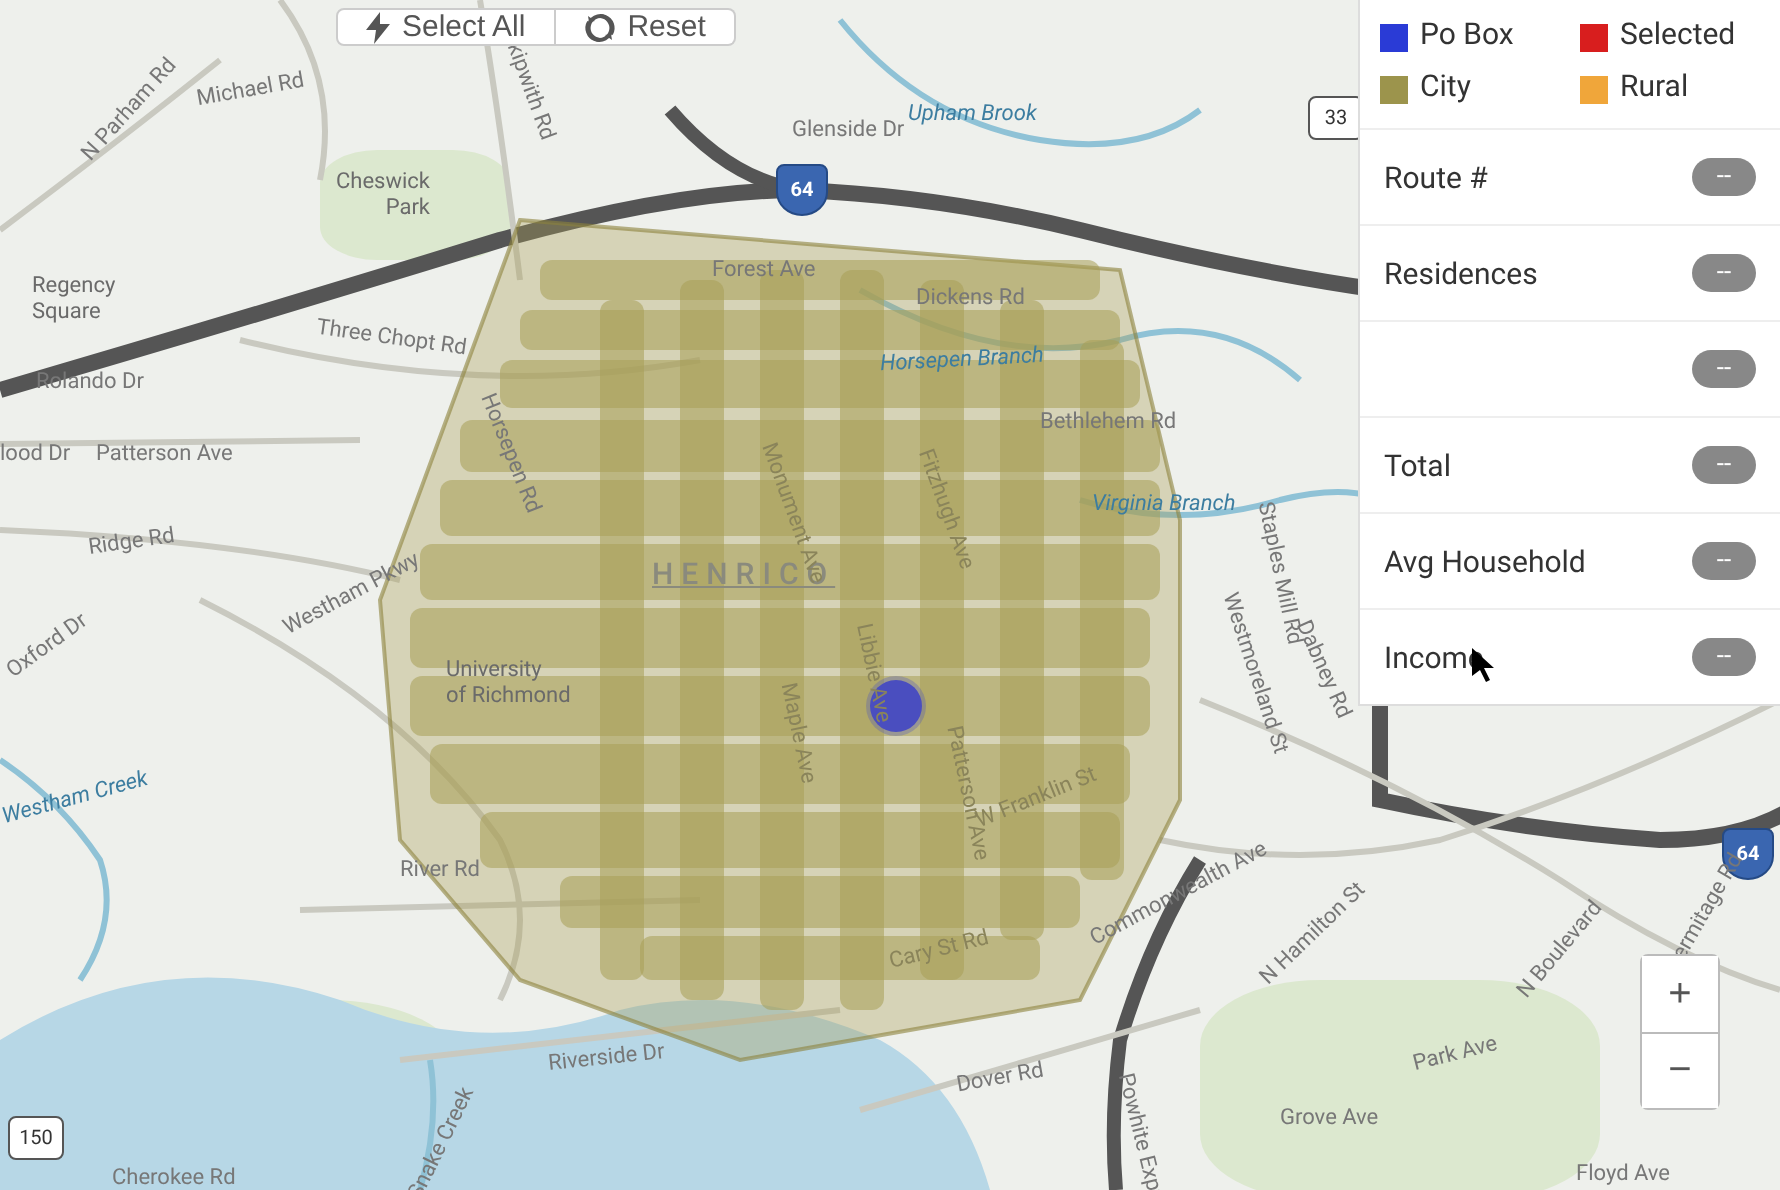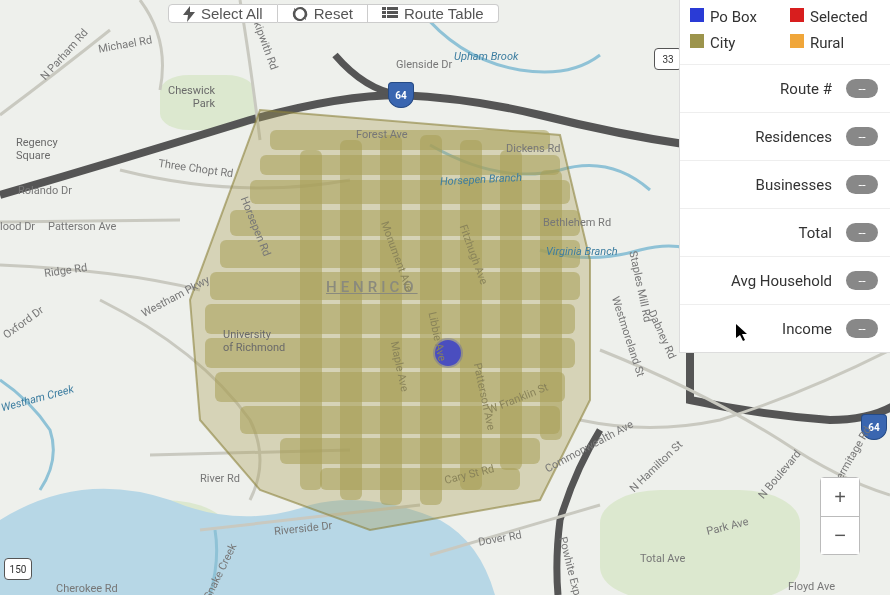--- a/index.html
+++ b/index.html
@@ -116,39 +116,38 @@
   }
   .legend {
     display: grid;
     grid-template-columns: 1fr 1fr;
     padding: 8px 10px 12px 10px;
     gap: 8px 10px;
     border-bottom: 1px solid #eee;
   }
   .legend-item {
     display: flex;
-    align-items: flex-start;
+    align-items: flex-end;
     gap: 6px;
     font-size: 15px;
     color: #333;
   }
   .swatch {
     width: 14px; height: 14px;
   }
   .stats-row {
     display: flex;
     align-items: center;
     justify-content: flex-end;
     padding: 14px 12px;
     border-bottom: 1px solid #eee;
     gap: 14px;
   }
   .stats-row:last-child{border-bottom:none;}
   .stats-label {
-    text-align: right;
     flex: 1;
     color: #333;
   }
   .badge {
     background: #888;
     color: #fff;
     border-radius: 14px;
     padding: 2px 10px;
     font-size: 13px;
     min-width: 12px;
@@ -256,47 +255,47 @@
   <div class="water-label" style="left:454px;top:50px;">Upham Brook</div>
   <div class="water-label" style="left:440px;top:173px;transform:rotate(-3deg);">Horsepen Branch</div>
   <div class="water-label" style="left:546px;top:245px;">Virginia Branch</div>
   <div class="water-label" style="left:0px;top:392px;transform:rotate(-15deg);">Westham Creek</div>
 
   <div class="road-label" style="left:32px;top:48px;transform:rotate(-48deg);">N Parham Rd</div>
   <div class="road-label" style="left:98px;top:38px;transform:rotate(-10deg);">Michael Rd</div>
   <div class="road-label" style="left:236px;top:36px;transform:rotate(70deg);">Skipwith Rd</div>
   <div class="road-label" style="left:396px;top:58px;">Glenside Dr</div>
   <div class="road-label" style="left:356px;top:128px;">Forest Ave</div>
-  <div class="road-label" style="left:458px;top:142px;margin-left:48px;">Dickens Rd</div>
+  <div class="road-label" style="left:458px;top:142px;">Dickens Rd</div>
   <div class="road-label" style="left:158px;top:162px;transform:rotate(8deg);">Three Chopt Rd</div>
   <div class="road-label" style="left:18px;top:184px;">Rolando Dr</div>
   <div class="road-label" style="left:0px;top:220px;">lood Dr</div>
   <div class="road-label" style="left:48px;top:220px;">Patterson Ave</div>
   <div class="road-label" style="left:44px;top:264px;transform:rotate(-8deg);">Ridge Rd</div>
   <div class="road-label" style="left:138px;top:290px;transform:rotate(-28deg);">Westham Pkwy</div>
   <div class="road-label" style="left:224px;top:220px;transform:rotate(68deg);">Horsepen Rd</div>
-  <div class="road-label" style="left:520px;top:216px;margin-left:23px;">Bethlehem Rd</div>
+  <div class="road-label" style="left:520px;top:204px;">Bethlehem Rd</div>
   <div class="road-label" style="left:360px;top:250px;transform:rotate(70deg);color:#8a845a;">Monument Ave</div>
   <div class="road-label" style="left:442px;top:248px;transform:rotate(70deg);color:#8a845a;">Fitzhugh Ave</div>
   <div class="road-label" style="left:412px;top:330px;transform:rotate(78deg);color:#8a845a;">Libbie Ave</div>
   <div class="road-label" style="left:374px;top:360px;transform:rotate(78deg);color:#8a845a;">Maple Ave</div>
   <div class="road-label" style="left:450px;top:390px;transform:rotate(78deg);color:#8a845a;">Patterson Ave</div>
   <div class="road-label" style="left:486px;top:392px;transform:rotate(-22deg);color:#8a845a;">W Franklin St</div>
   <div class="road-label" style="left:444px;top:468px;transform:rotate(-14deg);color:#8a845a;">Cary St Rd</div>
-  <div class="road-label" style="left:200px;top:472px;text-align:right;">River Rd</div>
+  <div class="road-label" style="left:200px;top:428px;text-align:right;">River Rd</div>
   <div class="road-label" style="left:274px;top:522px;transform:rotate(-6deg);">Riverside Dr</div>
   <div class="road-label" style="left:478px;top:532px;transform:rotate(-10deg);">Dover Rd</div>
   <div class="road-label" style="left:540px;top:440px;transform:rotate(-28deg);">Commonwealth Ave</div>
   <div class="road-label" style="left:586px;top:330px;transform:rotate(72deg);">Westmoreland St</div>
   <div class="road-label" style="left:636px;top:328px;transform:rotate(66deg);">Dabney Rd</div>
   <div class="road-label" style="left:622px;top:460px;transform:rotate(-44deg);">N Hamilton St</div>
   <div class="road-label" style="left:750px;top:468px;transform:rotate(-50deg);">N Boulevard</div>
   <div class="road-label" style="left:818px;top:450px;transform:rotate(-60deg);">Hermitage Rd</div>
   <div class="road-label" style="left:706px;top:520px;transform:rotate(-14deg);">Park Ave</div>
-  <div class="road-label" style="left:640px;top:552px;">Total Ave</div>
+  <div class="road-label" style="left:640px;top:552px;">Grove Ave</div>
   <div class="road-label" style="left:788px;top:580px;">Floyd Ave</div>
   <div class="road-label" style="left:56px;top:582px;">Cherokee Rd</div>
   <div class="road-label" style="left:0px;top:316px;transform:rotate(-36deg);">Oxford Dr</div>
   <div class="road-label" style="left:604px;top:280px;transform:rotate(78deg);">Staples Mill Rd</div>
   <div class="road-label" style="left:190px;top:565px;transform:rotate(-64deg);">Snake Creek</div>
   <div class="road-label" style="left:538px;top:562px;transform:rotate(76deg);">Powhite Expy</div>
 
 </div>
 
 <div class="toolbar">
@@ -307,31 +306,20 @@
     <span>Select All</span>
   </button>
   <button>
     <svg width="16" height="16" viewBox="0 0 16 16">
       <path d="M8 2 A6 6 0 1 1 2.5 5" stroke="#555" stroke-width="2" fill="none"></path>
       <path d="M2 2 L2.5 5 L5.5 4.5" fill="#555"></path>
       <path d="M8 14 A6 6 0 1 1 13.5 11" stroke="#555" stroke-width="2" fill="none"></path>
       <path d="M14 14 L13.5 11 L10.5 11.5" fill="#555"></path>
     </svg>
     <span>Reset</span>
-  </button>
-  <button>
-    <svg width="16" height="14" viewBox="0 0 16 14">
-      <rect x="0" y="0" width="4" height="3" fill="#555"></rect>
-        <rect x="5" y="0" width="11" height="3" fill="#555"></rect>
-      <rect x="0" y="4" width="4" height="3" fill="#555"></rect>
-        <rect x="5" y="4" width="11" height="3" fill="#555"></rect>
-      <rect x="0" y="8" width="4" height="3" fill="#555"></rect>
-        <rect x="5" y="8" width="11" height="3" fill="#555"></rect>
-    </svg>
-    <span>Route Table</span>
   </button>
 </div>
 
 <div class="sidebar">
   <div class="legend">
     <div class="legend-item">
       <span class="swatch" style="background:#2a3bd6"></span>
       <span>Po Box</span>
     </div>
     <div class="legend-item">
@@ -349,21 +337,20 @@
   </div>
   <div class="stats-row">
     <span class="stats-label">Route #</span>
     <span class="badge">--</span>
   </div>
   <div class="stats-row">
     <span class="stats-label">Residences</span>
     <span class="badge">--</span>
   </div>
   <div class="stats-row">
-    <span class="stats-label">Businesses</span>
     <span class="badge">--</span>
   </div>
   <div class="stats-row">
     <span class="stats-label">Total</span>
     <span class="badge">--</span>
   </div>
   <div class="stats-row">
     <span class="stats-label">Avg Household</span>
     <span class="badge">--</span>
   </div>

